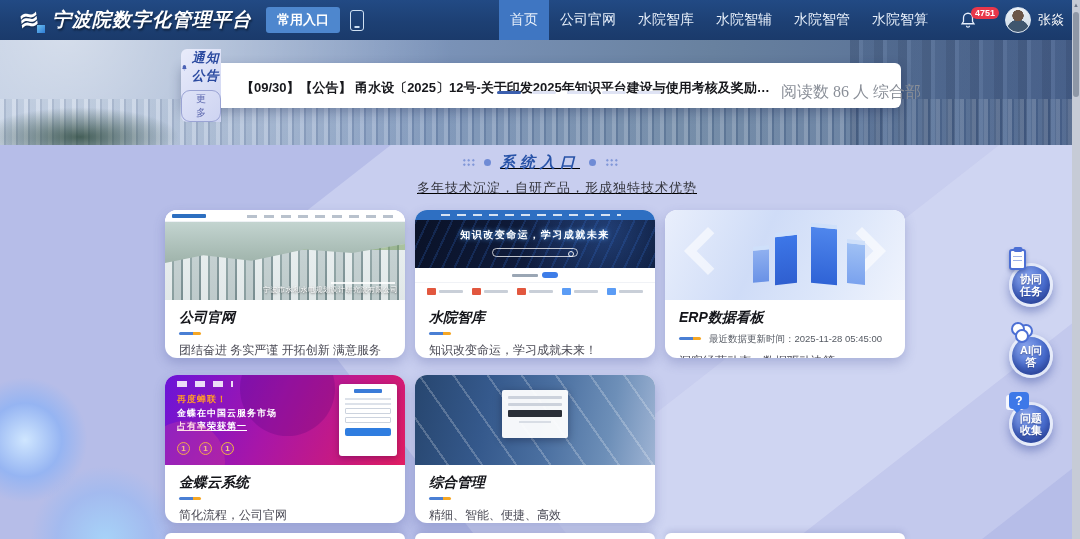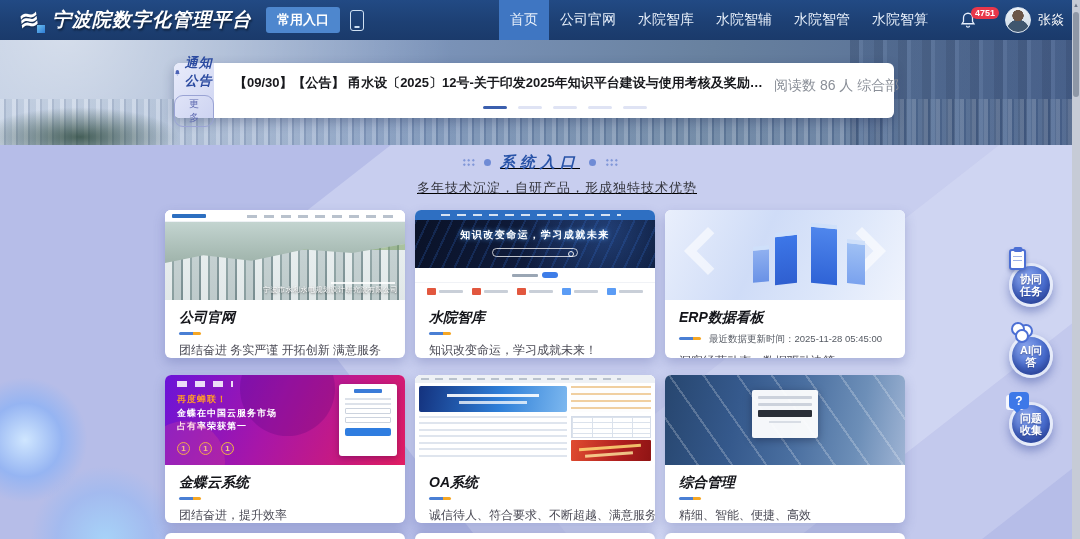--- a/index.html
+++ b/index.html
@@ -50,33 +50,33 @@
   .hero::before { content:""; position:absolute; left:0; bottom:0; width:100%; height:46px;
     background:repeating-linear-gradient(90deg, rgba(235,242,248,.35) 0 4px, rgba(60,85,120,.25) 4px 6px, rgba(160,180,200,.3) 6px 12px);
     opacity:.8; }
   .hero::after { content:""; position:absolute; right:0; top:0; width:230px; height:105px;
     background:repeating-linear-gradient(90deg, rgba(30,50,85,.5) 0 9px, rgba(95,120,160,.45) 9px 13px, rgba(55,80,120,.5) 13px 24px);
     opacity:.6; }
   .hero .foliage { position:absolute; left:-20px; bottom:-22px; width:200px; height:60px; border-radius:50%;
     background:radial-gradient(ellipse, rgba(30,60,45,.75), rgba(30,60,45,0) 70%); }
 
   
-  .notice-card { position:absolute; top:63px; left:174px; width:720px; height:55px; z-index:10;
-    background:#fff; border-radius:6px; box-shadow:0 4px 12px rgba(25,35,80,.3); display:flex; }
+  .notice-card { position:absolute; top:63px; left:181px; width:720px; height:45px; z-index:10;
+    background:#fff; border-radius:6px; box-shadow:0 4px 12px rgba(25,35,80,.3); display:flex;align-items:center; }
   .notice-left { width:100px; border-radius:6px 0 0 6px; background:linear-gradient(135deg,#e9ecfb 0%,#cdd3f1 100%);
     display:flex; flex-direction:column; align-items:center; justify-content:center; gap:5px; }
   .notice-left-title { display:flex; align-items:center; gap:4px; color:#2b4aa0; font-size:13px;
     font-weight:bold; font-style:italic; letter-spacing:1px; }
   .more-btn { border:1px solid #9aa3d4; color:#5f6ab0; background:transparent; font-size:10px;
     padding:1px 14px; border-radius:9px; cursor:pointer; }
   .notice-main { flex:1; position:relative; padding:11px 16px 0 20px; }
   .notice-row { display:flex; align-items:flex-start; }
   .notice-title { font-size:13px; font-weight:bold; color:#17181c; white-space:nowrap; overflow:hidden;
     text-overflow:ellipsis; max-width:540px; cursor:pointer; }
-  .notice-meta { margin-left:auto; font-size:14px; color:#8a8f98; white-space:nowrap; padding-top:3px; }
+  .notice-meta { margin-left:auto; font-size:16px; color:#8a8f98; white-space:nowrap; padding-top:3px;font-family:Liberation Serif, serif; }
   .carousel { position:absolute; left:50%; transform:translateX(-50%); bottom:9px; display:flex; gap:11px; }
   .carousel .dash-page { width:24px; height:3px; border-radius:2px; background:#dfe3f4; cursor:pointer; }
   .carousel .dash-page.active { background:#3b5fae; }
 
   
   .main { position:absolute; top:145px; left:0; width:1080px; height:394px; overflow:hidden; background:#b6bde8; }
   .deco-band { position:absolute; width:1000px; height:560px; top:-260px; right:-240px;
     background:rgba(228,232,250,.4); transform:rotate(-38deg); }
   .deco-band2 { position:absolute; width:700px; height:300px; top:110px; right:-180px;
     background:rgba(226,230,250,.3); transform:rotate(-38deg); }
@@ -90,21 +90,21 @@
   .section-title-row { display:flex; align-items:center; justify-content:center; gap:9px; }
   .dots { width:13px; height:9px;
     background-image:radial-gradient(circle,#7b93d6 1px, transparent 1.3px); background-size:4.5px 4.5px; }
   .dot-big { width:7px; height:7px; border-radius:50%; background:#5f7fd0; opacity:.85; }
   .section-title { font-size:15px; font-weight:900; font-style:italic; color:#2853a8; letter-spacing:5px; }
   .section-sub { margin-top:7px; font-size:13px; color:#33343c; letter-spacing:1px;margin-left:34px; }
 
   
   .grid { position:absolute; left:165px; top:65px; display:grid; grid-template-columns:repeat(3,240px);
     column-gap:10px; row-gap:17px; z-index:3; }
-  .card { width:240px; height:148px; background:#fff; border-radius:6px; overflow:hidden; cursor:pointer;
+  .card { width:240px; height:148px; background:#fff; border-radius:12px; overflow:hidden; cursor:pointer;
     box-shadow:0 5px 12px rgba(70,80,150,.28); }
   .preview { position:relative; width:240px; height:90px; overflow:hidden; }
   .card-body { padding:9px 14px 0; }
   .card-title { font-size:14px; font-weight:900; font-style:italic; color:#131419; }
   .dash { display:flex; margin:5px 0 7px; }
   .dash .d-blue { width:14px; height:3px; background:#4a7fd4; border-radius:2px 0 0 2px; }
   .dash .d-orange { width:8px; height:3px; background:#f5a623; border-radius:0 2px 2px 0; }
   .dash-row { display:flex; align-items:center; margin:5px 0 6px; }
   .card-meta { font-size:9.5px; color:#555a63; margin-left:8px; white-space:nowrap; }
   .card-desc { font-size:12px; color:#4a4a55; white-space:nowrap; }
@@ -164,21 +164,21 @@
   
   .pv-kingdee { background:linear-gradient(115deg,#6a14d8 0%,#a816a8 45%,#e11d62 100%);padding-left:16px; }
   .pv-kingdee::before { content:""; position:absolute; right:70px; top:-34px; width:95px; height:95px;
     border-radius:50%; background:rgba(70,0,120,.22); }
   .pv-kingdee::after { content:""; position:absolute; left:-20px; bottom:-36px; width:80px; height:80px;
     border-radius:50%; background:rgba(255,90,130,.2); }
   .kd-logos { position:absolute; left:12px; top:6px; width:56px; height:6px;
     background:repeating-linear-gradient(90deg, rgba(255,255,255,.85) 0 10px, transparent 10px 18px); }
   .kd-tagline { position:absolute; left:12px; top:18px; color:#ff9b28; font-size:9px; font-weight:bold; letter-spacing:1px; }
   .kd-line { position:absolute; left:12px; color:#fff; font-size:9px; font-weight:bold; letter-spacing:1px; }
-  .kd-l1 { top:32px; } .kd-l2 { top:45px; }
+  .kd-l1 { top:32px; } .kd-l2 { top:45px;text-decoration:underline; }
   .kd-medals { position:absolute; left:12px; bottom:10px; display:flex; gap:9px; }
   .kd-medal { width:13px; height:13px; border-radius:50%; border:1.5px solid #f0b93c; color:#ffd978;
     font-size:8px; font-weight:bold; display:flex; align-items:center; justify-content:center;
     background:rgba(255,255,255,.08); }
   .kd-panel { position:absolute; right:8px; top:9px; width:58px; height:72px; background:#fff;
     border-radius:3px; padding:5px 6px; box-shadow:0 2px 6px rgba(40,0,60,.35); }
   .kd-panel .kd-plogo { width:28px; height:4px; background:#3a7bd8; margin:0 auto 5px; border-radius:1px; }
   .kd-panel .kd-pline { height:2px; background:#dde2ea; margin:3px 0; }
   .kd-panel .kd-pinput { height:6px; border:1px solid #ccd3de; border-radius:1px; margin:3px 0; }
   .kd-panel .kd-pbtn { height:8px; background:#2f7de0; border-radius:2px; margin-top:5px; }
@@ -440,42 +440,24 @@
           <div class="kd-pinput"></div>
           <div class="kd-pbtn"></div>
         </div>
       </div>
       <div class="card-body">
         <div class="card-title">金蝶云系统</div>
         <div class="dash">
             <i class="d-blue"></i>
             <i class="d-orange"></i>
           </div>
-        <div class="card-desc">团结奋进，提升效率</div>
-      </div>
-    </div>
-
-    <div class="card">
-      <div class="preview pv-oa">
-        <div class="oa-top"></div>
-        <div class="oa-banner"></div>
-        <div class="oa-side"></div>
-        <div class="oa-list"></div>
-        <div class="oa-table"></div>
-        <div class="oa-red"></div>
-      </div>
-      <div class="card-body">
-        <div class="card-title">OA系统</div>
-        <div class="dash">
-            <i class="d-blue"></i>
-            <i class="d-orange"></i>
-          </div>
-        <div class="card-desc">诚信待人、符合要求、不断超越、满意服务</div>
-      </div>
-    </div>
+        <div class="card-desc">简化流程，公司官网</div>
+      </div>
+    </div>
+
 
     <div class="card">
       <div class="preview pv-admin">
         <div class="adm-card">
           <div class="adm-line"></div>
           <div class="adm-line"></div>
           <div class="adm-btn"></div>
           <div class="adm-foot"></div>
         </div>
       </div>

